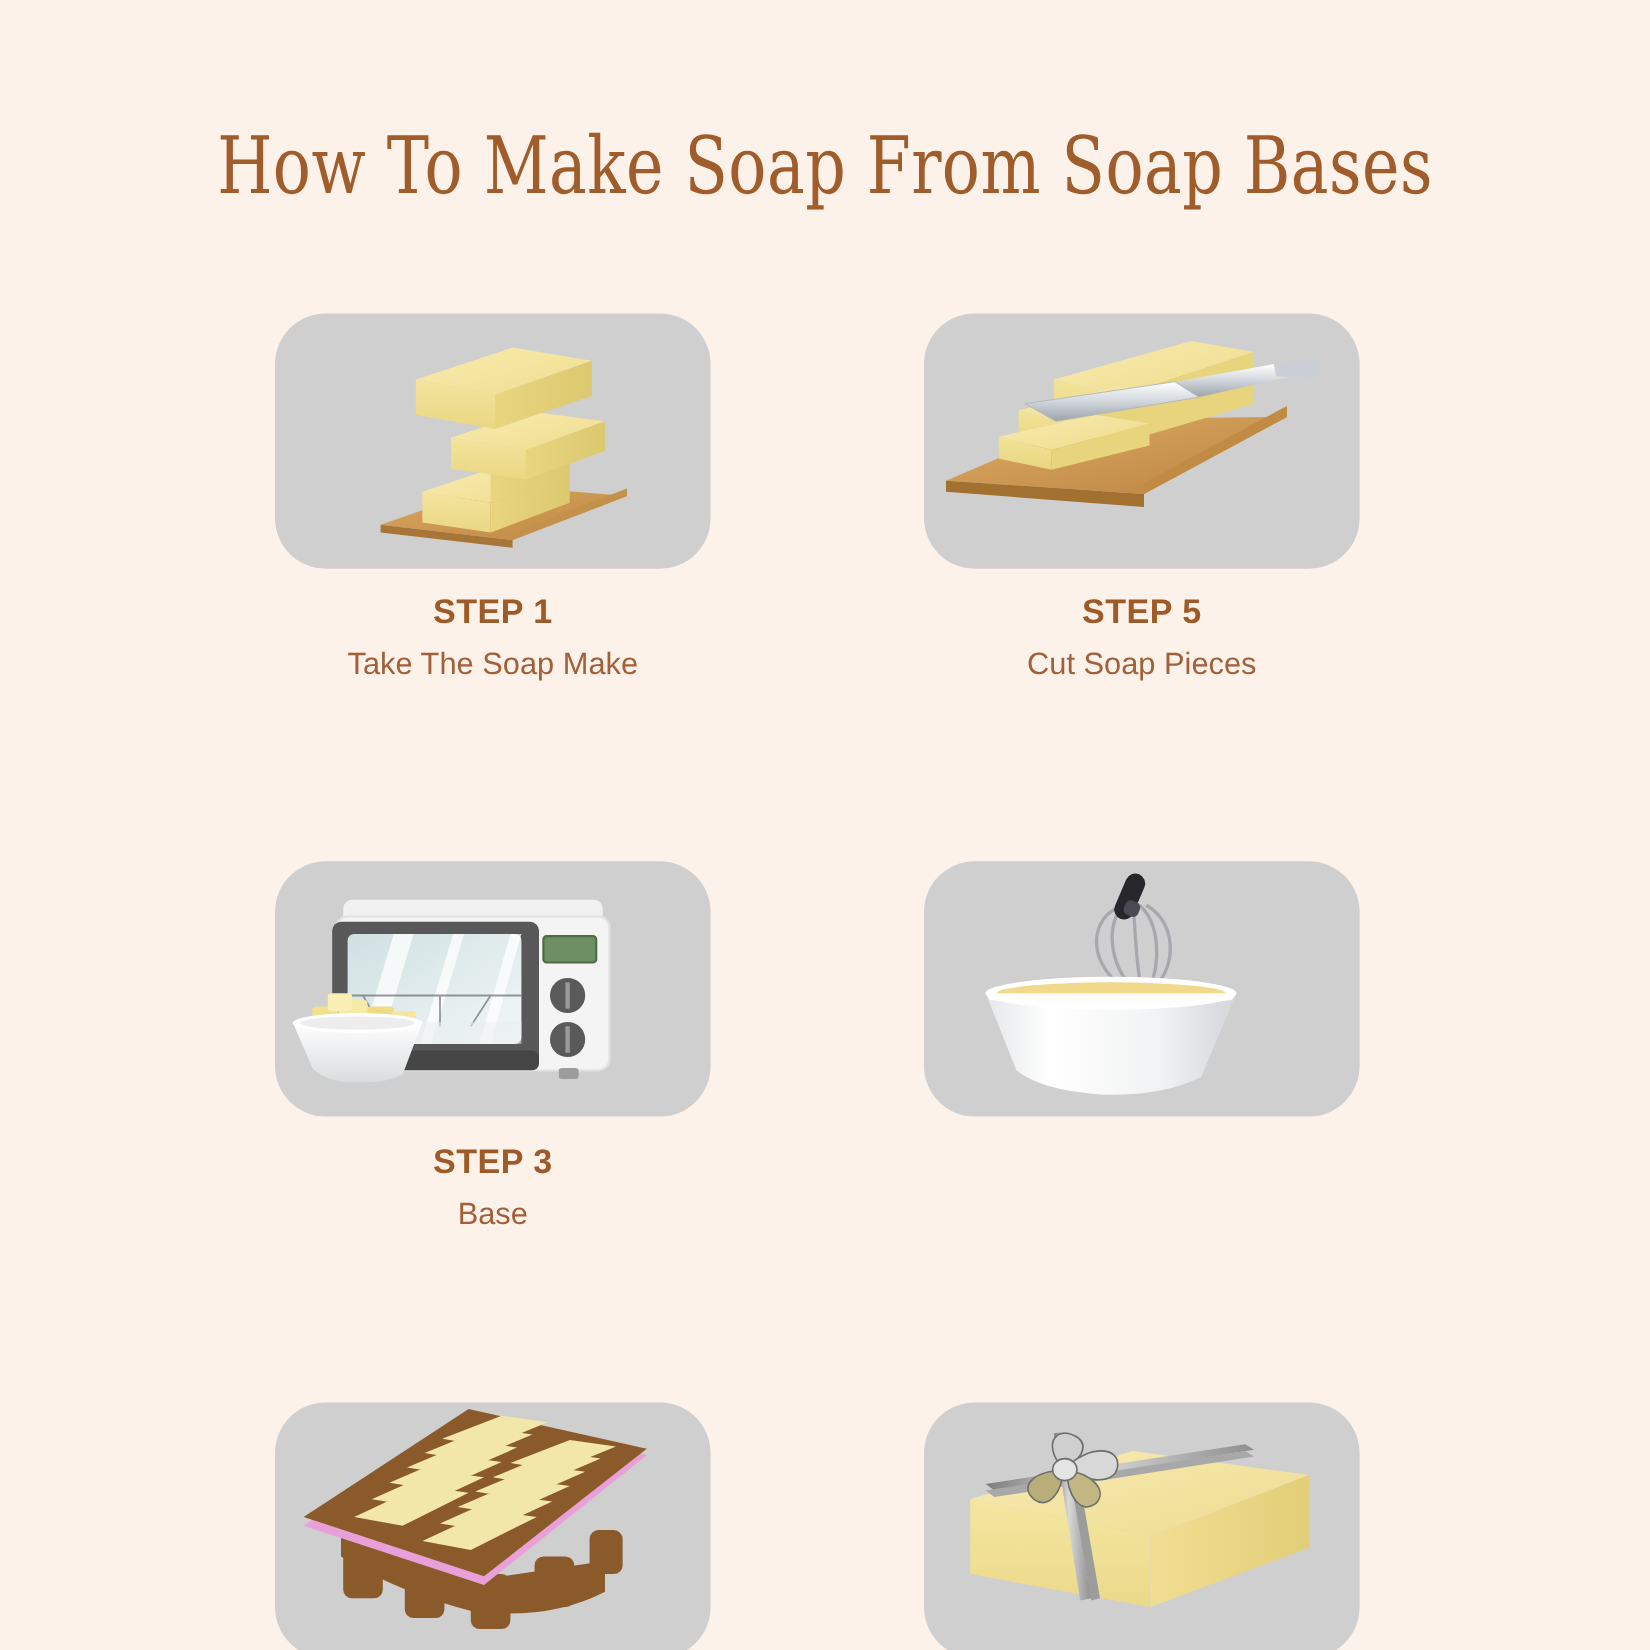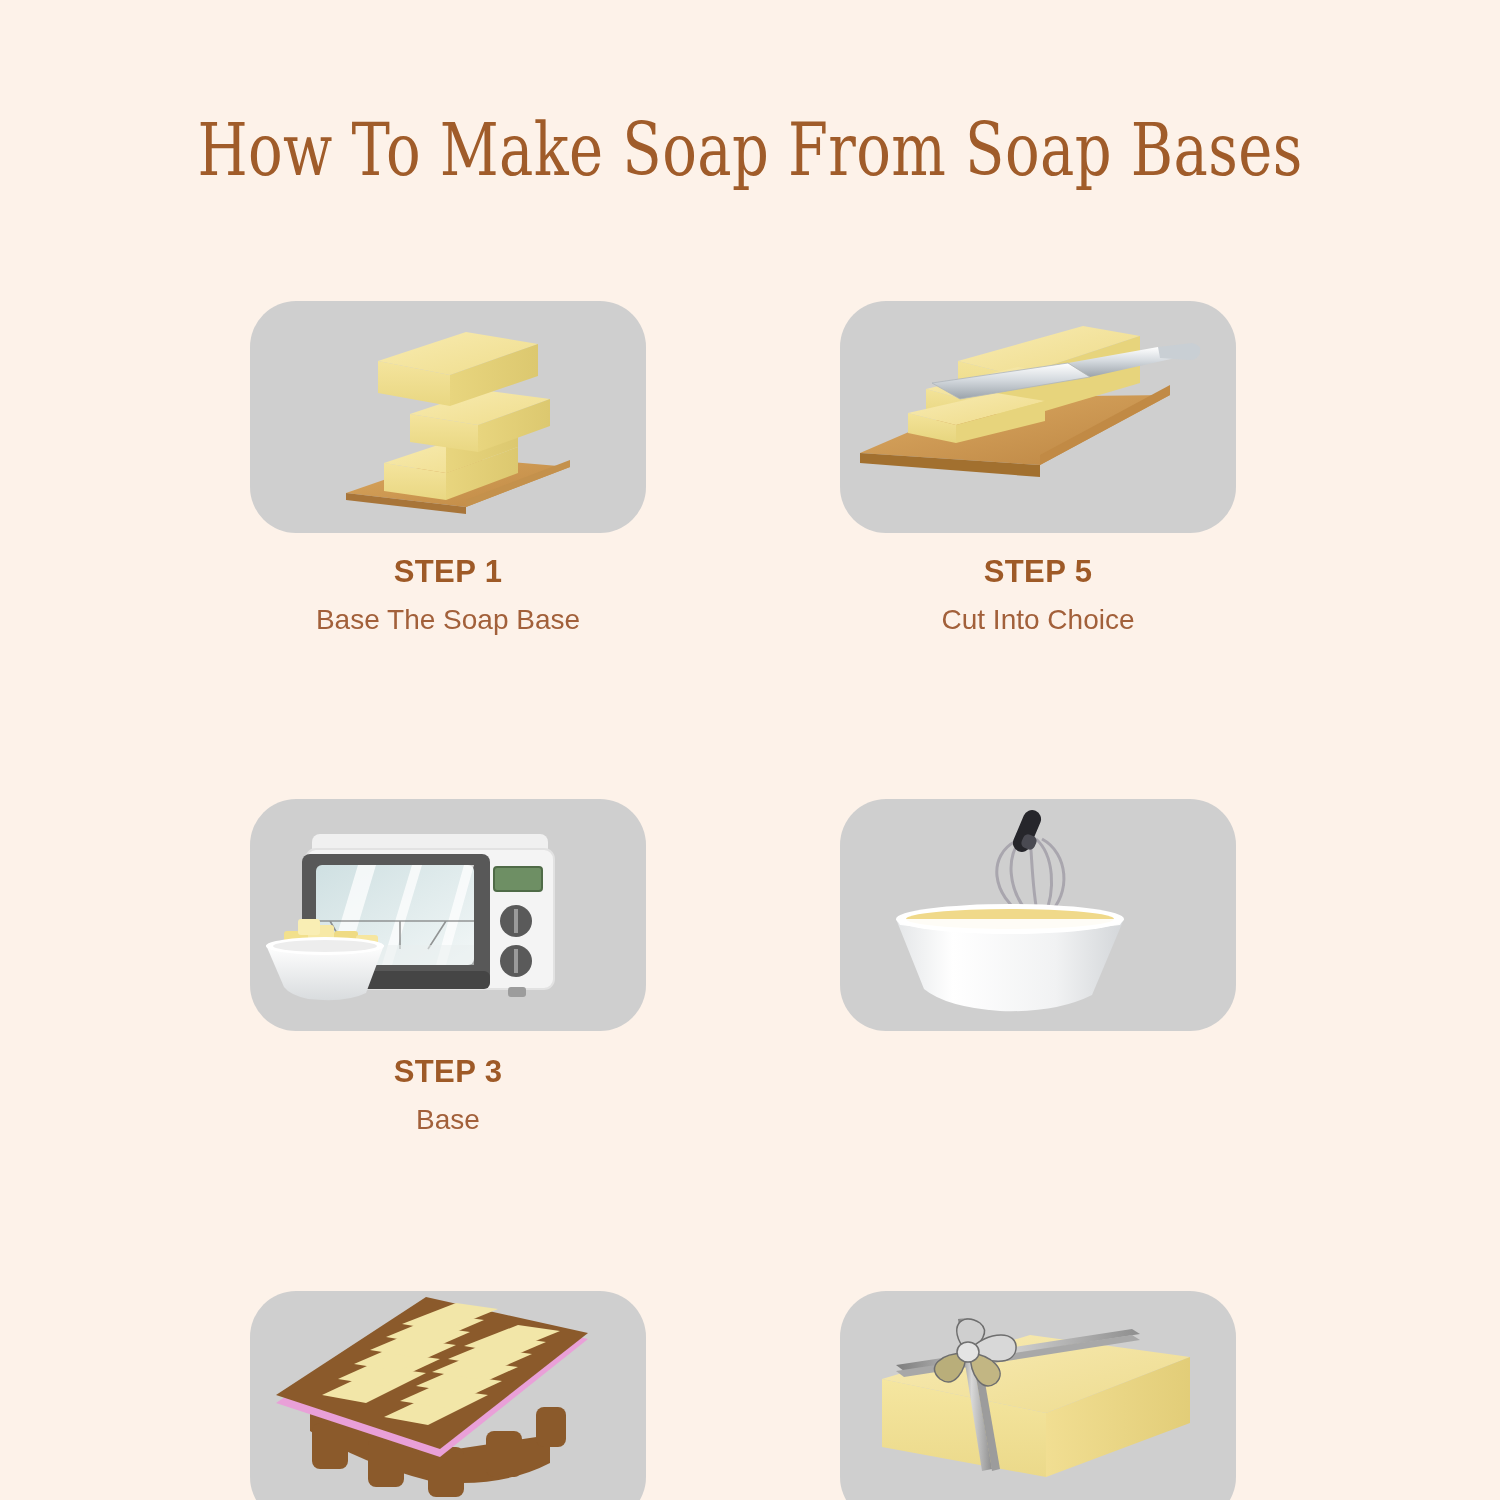--- a/index.html
+++ b/index.html
@@ -49,21 +49,21 @@
     row-gap: 0;
   }
   .step {
     width: 400px;
     display: flex;
     flex-direction: column;
     align-items: center;
   }
   .step.col-left  { grid-column: 1; }
   .step.col-right { grid-column: 3; }
-  .step.row-1 { grid-row: 1; margin-top: 16px; }
+  .step.row-1 { grid-row: 1; }
   .step.row-2 { grid-row: 2; justify-content: space-between; }
   .step.row-3 { grid-row: 3; }
 
   .card {
     width: 396px;
     height: 232px;
     background: #CFCFCF;
     border-radius: 46px;
     position: relative;
     overflow: hidden;
@@ -149,21 +149,21 @@
 
           <g>
             <polygon points="128,60 216,31 288,43 200,74" fill="url(#s1top)"></polygon>
             <polygon points="128,60 128,92 200,105 200,74" fill="url(#s1front)"></polygon>
             <polygon points="200,74 288,43 288,75 200,105" fill="url(#s1side)"></polygon>
           </g>
         </svg>
       </div>
       <div class="caption">
         <div class="step-label">STEP 1</div>
-        <div class="step-desc">Base The Soap Base</div>
+        <div class="step-desc">Take The Soap Make</div>
       </div>
     </div>
 
     <div class="step col-right row-1">
       <div class="card">
         <svg class="art" viewBox="0 0 396 232" width="396" height="232">
           <defs>
             <linearGradient id="s2top" x1="0" y1="0" x2="1" y2="1">
               <stop offset="0" stop-color="#F8EBB2"></stop>
                 <stop offset="1" stop-color="#EEDB89"></stop>
@@ -208,21 +208,21 @@
           <g>
             <polygon points="92,82 228,62 250,76 120,98" fill="url(#s2blade)"></polygon>
             <polygon points="228,62 318,46 340,56 250,76" fill="url(#s2blade)"></polygon>
             <path d="M318,46 L352,42 Q362,44 360,52 Q357,60 348,59 L320,57 Z" fill="#C9CFD4"></path>
             <path d="M92,82 L228,62 L250,76 L120,98 Z" fill="none" stroke="#AEB5BB" stroke-width="0.8"></path>
           </g>
         </svg>
       </div>
       <div class="caption">
         <div class="step-label">STEP 5</div>
-        <div class="step-desc">Cut Into Choice</div>
+        <div class="step-desc">Cut Soap Pieces</div>
       </div>
     </div>
 
     <div class="step col-left row-2">
       <div class="card">
         <svg class="art" viewBox="0 0 396 232" width="396" height="232">
           <defs>
             <linearGradient id="s3glass" x1="0" y1="0" x2="1" y2="1">
               <stop offset="0" stop-color="#CFE0E2"></stop>
                 <stop offset="1" stop-color="#F2F7F7"></stop>

